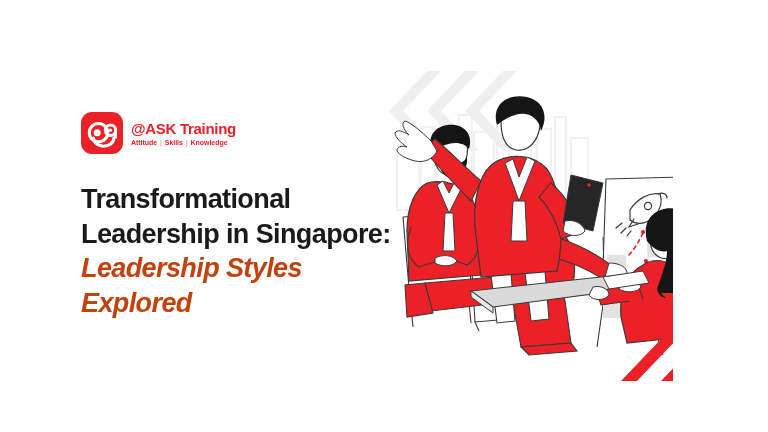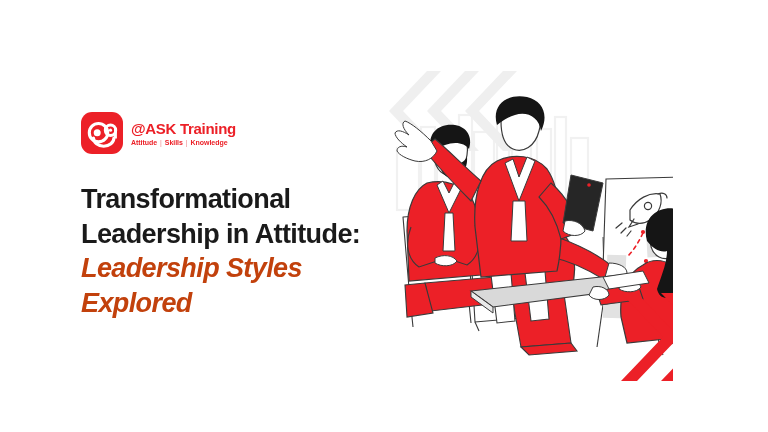--- a/index.html
+++ b/index.html
@@ -127,21 +127,21 @@
         <span>Attitude</span>
         <span class="sep">|</span>
         <span>Skills</span>
         <span class="sep">|</span>
         <span>Knowledge</span>
       </div>
     </div>
   </div>
 
   <h1 class="headline">
-    <span>Transformational Leadership in Attitude:</span>
+    <span>Transformational Leadership in Singapore:</span>
     <span class="accent">Leadership Styles Explored</span>
   </h1>
 
   <div class="illustration">
     <svg viewBox="0 0 390 340" xmlns="http://www.w3.org/2000/svg" aria-hidden="true">
 
       <g fill="none" stroke="#F1F1F1" stroke-width="2.2">
         <rect x="22" y="93" width="22" height="62"></rect>
         <rect x="46" y="72" width="14" height="83"></rect>
         <rect x="62" y="84" width="18" height="71"></rect>

